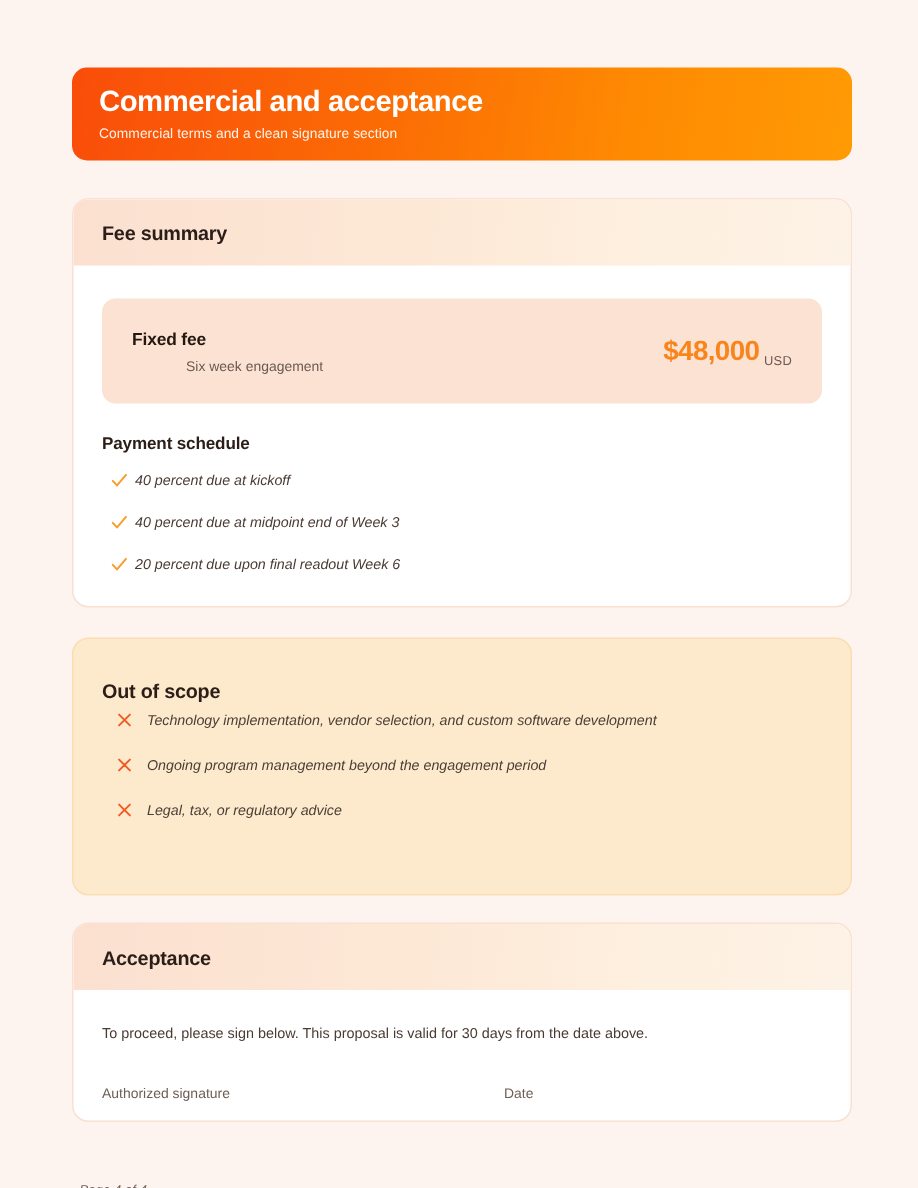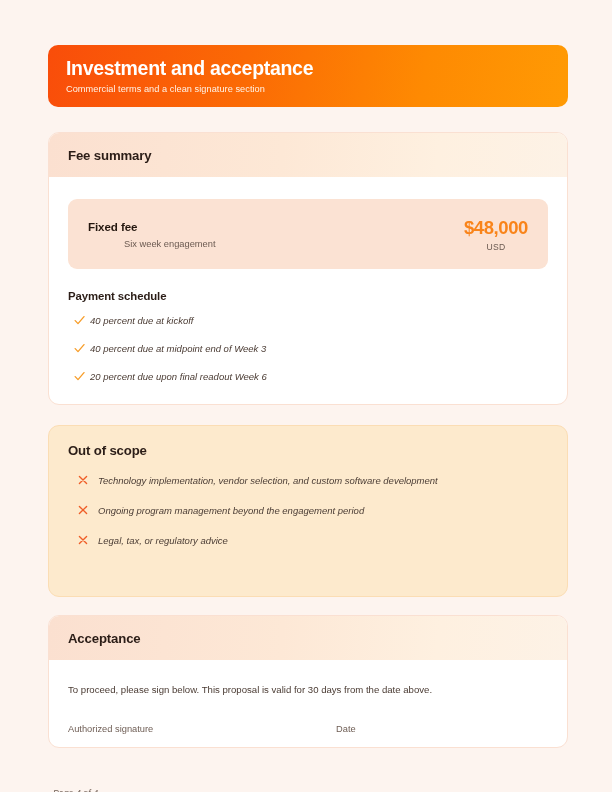--- a/index.html
+++ b/index.html
@@ -103,22 +103,22 @@
     color: #24170f;
     letter-spacing: -0.1px;
   }
   .fee-sublabel {
     font-size: 9.3px;
     color: #6b5a51;
     margin-left: 36px;
   }
   .fee-right {
     display: flex;
-    flex-direction: column;
-    align-items: center;
+    flex-direction: row;
+    align-items: flex-end;
     gap: 3px;
   }
   .fee-amount {
     font-size: 18.5px;
     font-weight: bold;
     color: #f9841a;
     letter-spacing: -0.4px;
   }
   .fee-currency {
     font-size: 8.6px;
@@ -165,20 +165,21 @@
   #out-of-scope-card {
     top: 425px;
     height: 172px;
     background: #fdeacd;
     border: 1px solid #fbddb4;
   }
   #out-of-scope-card .card-head {
     background: transparent;
     height: 42px;
     padding-top: 6px;
+    align-items: flex-end;
   }
   #out-of-scope-card .bullet-list { margin-top: 5px; }
   #out-of-scope-card .bullet-row { min-height: 30px; }
   #out-of-scope-card .bullet-text { color: #4b3d35; }
   #out-of-scope-card .bullet-mark { width: 30px; flex: 0 0 30px; }
 
   
   #acceptance-card { top: 615px; height: 133px; }
 
   .accept-intro {
@@ -223,21 +224,21 @@
 
   .icon-check { display: block; }
   .icon-x { display: block; }
 </style>
 </head>
 <body>
 
 <div class="page">
 
   <div class="hero">
-    <div class="hero-title">Investment and acceptance</div>
+    <div class="hero-title">Commercial and acceptance</div>
     <div class="hero-sub">Commercial terms and a clean signature section</div>
   </div>
 
   <div class="card" id="fee-summary-card">
     <div class="card-head">
       <span class="card-head-title">Fee summary</span>
     </div>
     <div class="card-body">
 
       <div class="fee-box">

